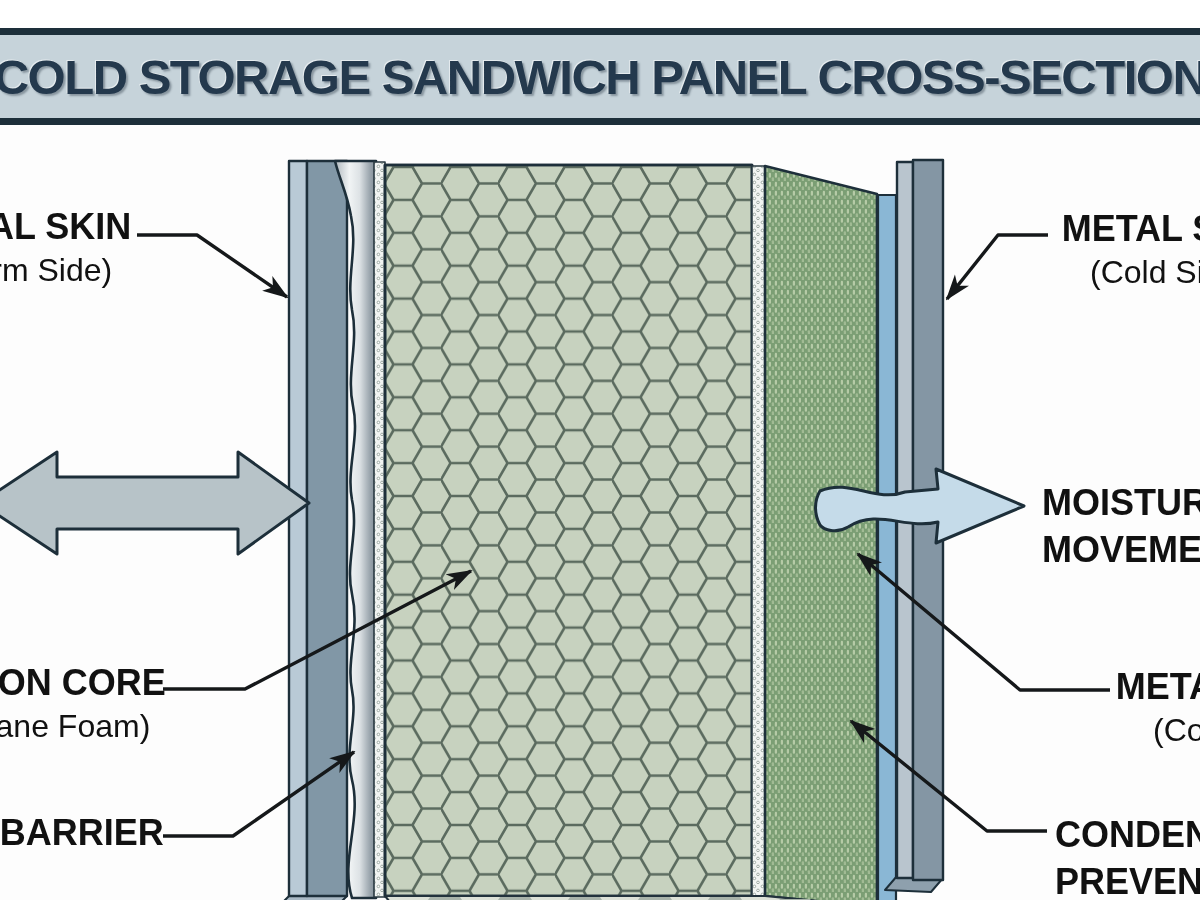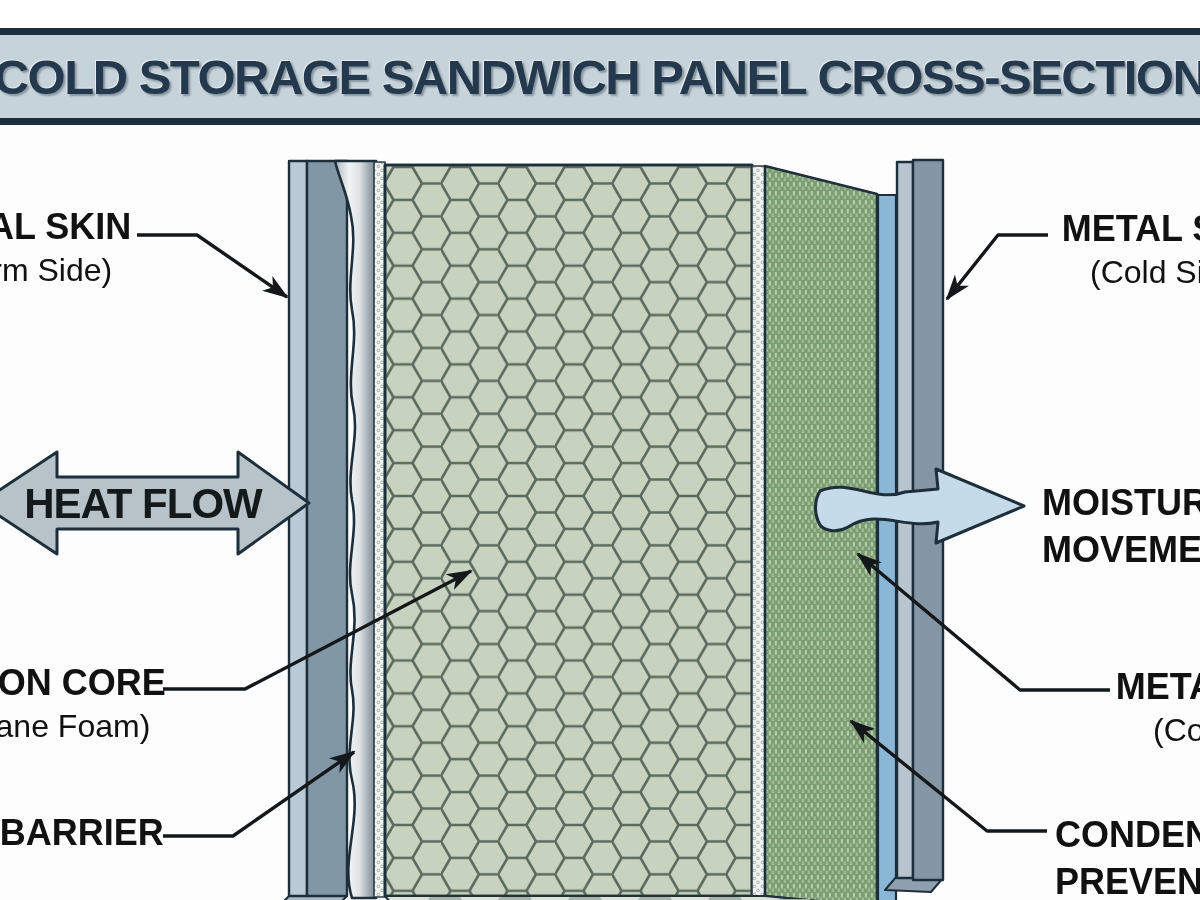--- a/index.html
+++ b/index.html
@@ -116,23 +116,20 @@
         <polyline points="1047,803 987,803 851,693" marker-end="url(#ah)"></polyline>
       </g>
 
       <polygon points="-20,475 57,424 57,449 238,449 238,424 309,475 238,526 238,501 57,501 57,526" fill="#b7c3c8" stroke="#1d2f3a" stroke-width="3"></polygon>
 
       <path d="M820,463 C850,450 875,475 905,464 L938,461 L936,441 L1024,478 L936,515 L938,494
                C905,502 878,480 848,499 C836,506 824,502 820,497 C814,486 814,473 820,463 Z" fill="#c5dbe9" stroke="#1d2f3a" stroke-width="3"></path>
     </g>
   </svg>
 
-  <div class="heatflow-text">
-    <span>HEAT FLOW</span>
-  </div>
 
   <div class="lbl" style="left:-90px;top:180px;width:226px;">
     <span class="l1">METAL SKIN</span>
     <span class="l2">(Warm Side)</span>
   </div>
 
   <div class="lbl" style="left:-168px;top:636px;width:336px;">
     <span class="l1">INSULATION CORE</span>
     <span class="l2">(Polyurethane Foam)</span>
   </div>

